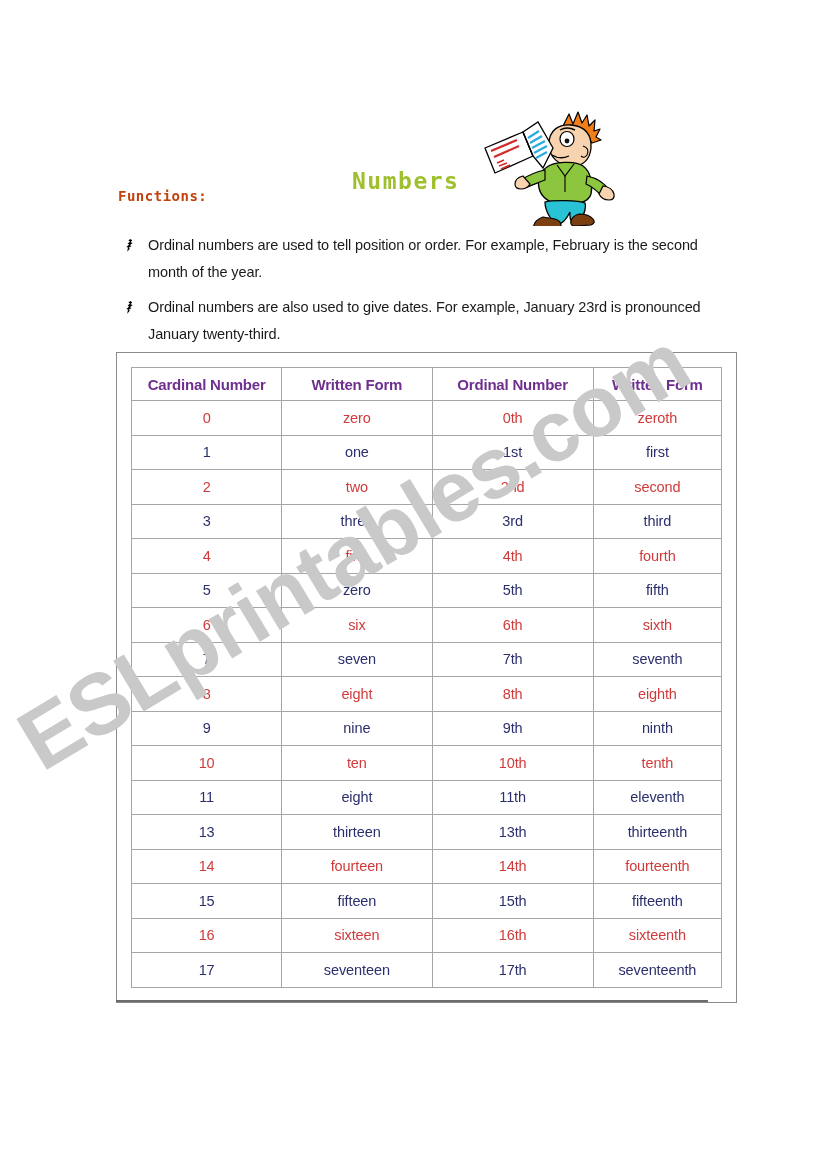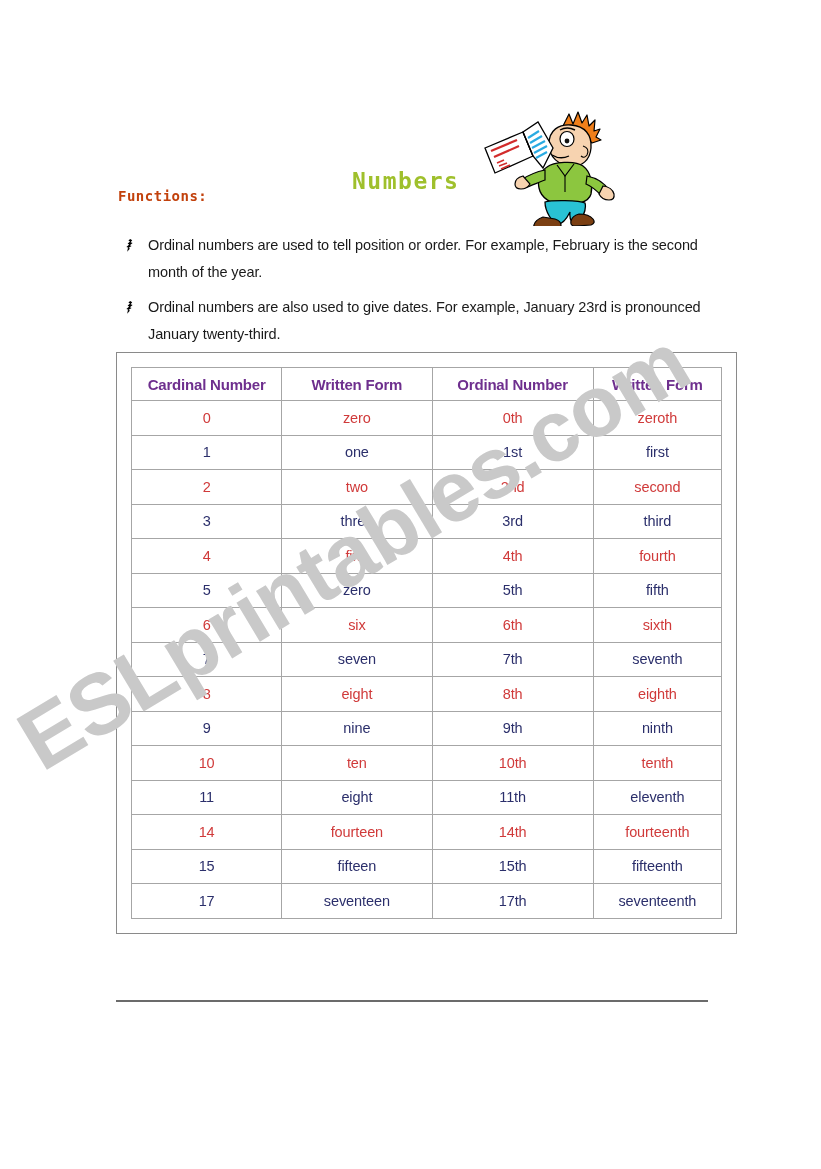--- a/index.html
+++ b/index.html
@@ -344,32 +344,44 @@
             <td>ten</td>
             <td>10th</td>
             <td>tenth</td>
           </tr>
           <tr class="row-blue">
             <td>11</td>
             <td>eight</td>
             <td>11th</td>
             <td>eleventh</td>
           </tr>
+          <tr class="row-blue">
+            <td>13</td>
+            <td>thirteen</td>
+            <td>13th</td>
+            <td>thirteenth</td>
+          </tr>
           <tr class="row-red">
             <td>14</td>
             <td>fourteen</td>
             <td>14th</td>
             <td>fourteenth</td>
           </tr>
           <tr class="row-blue">
             <td>15</td>
             <td>fifteen</td>
             <td>15th</td>
             <td>fifteenth</td>
           </tr>
+          <tr class="row-red">
+            <td>16</td>
+            <td>sixteen</td>
+            <td>16th</td>
+            <td>sixteenth</td>
+          </tr>
           <tr class="row-blue">
             <td>17</td>
             <td>seventeen</td>
             <td>17th</td>
             <td>seventeenth</td>
           </tr>
         </tbody>
     </table>
   </div>
 

